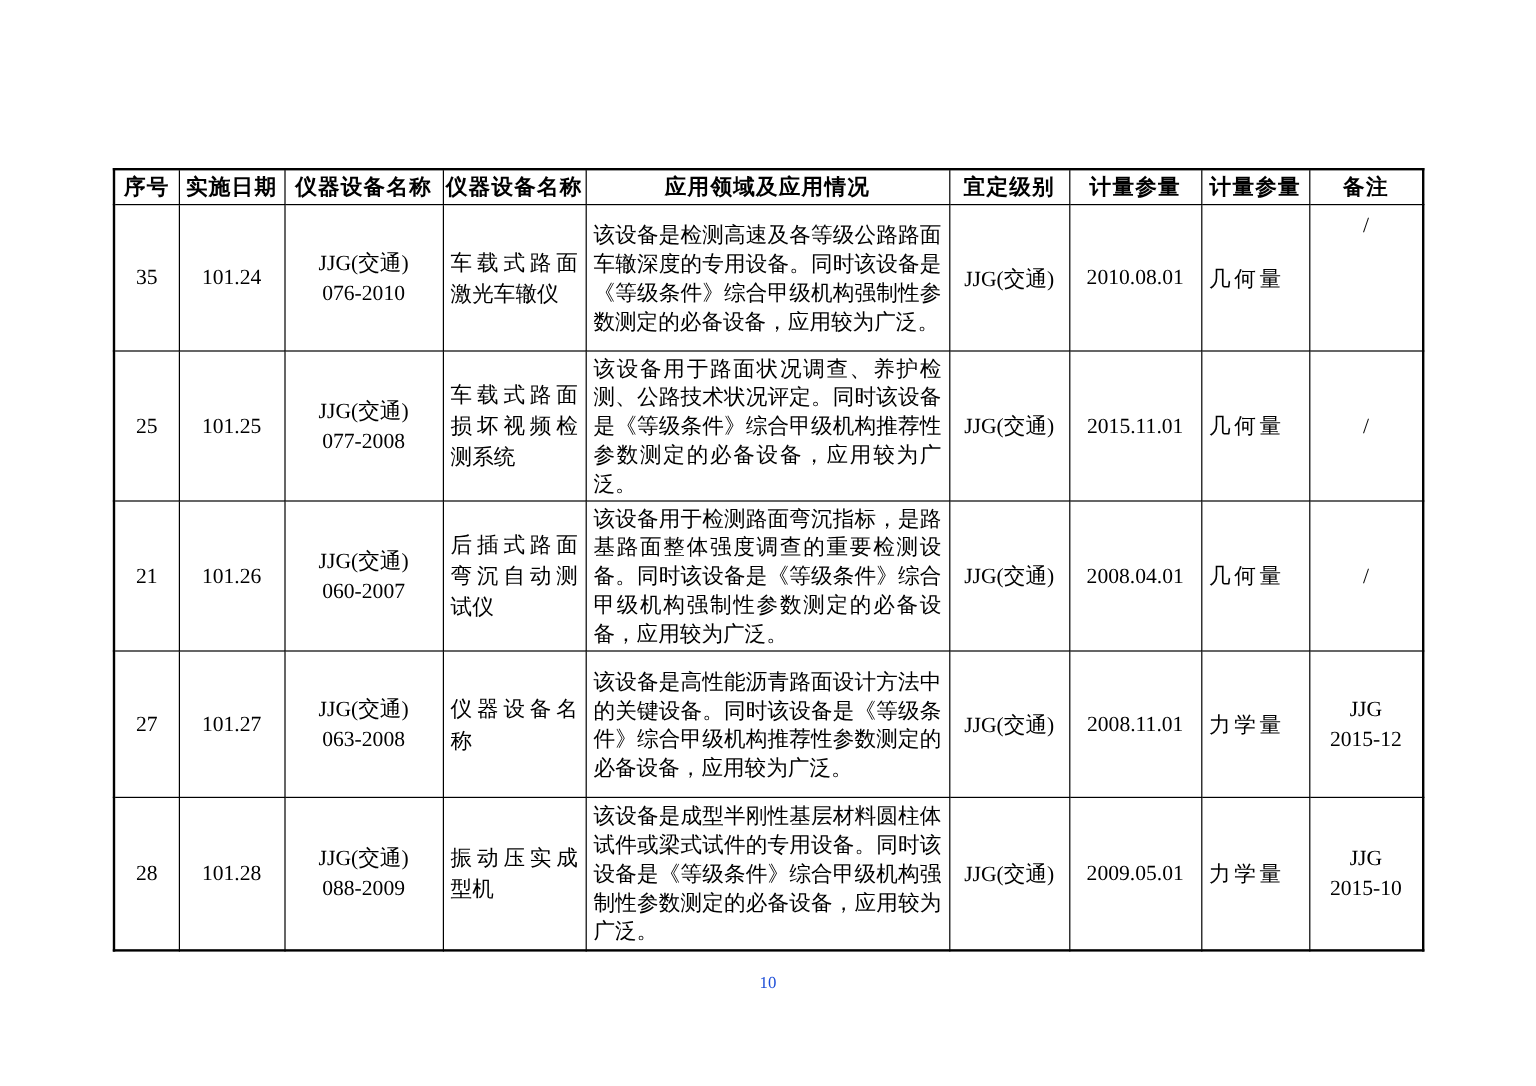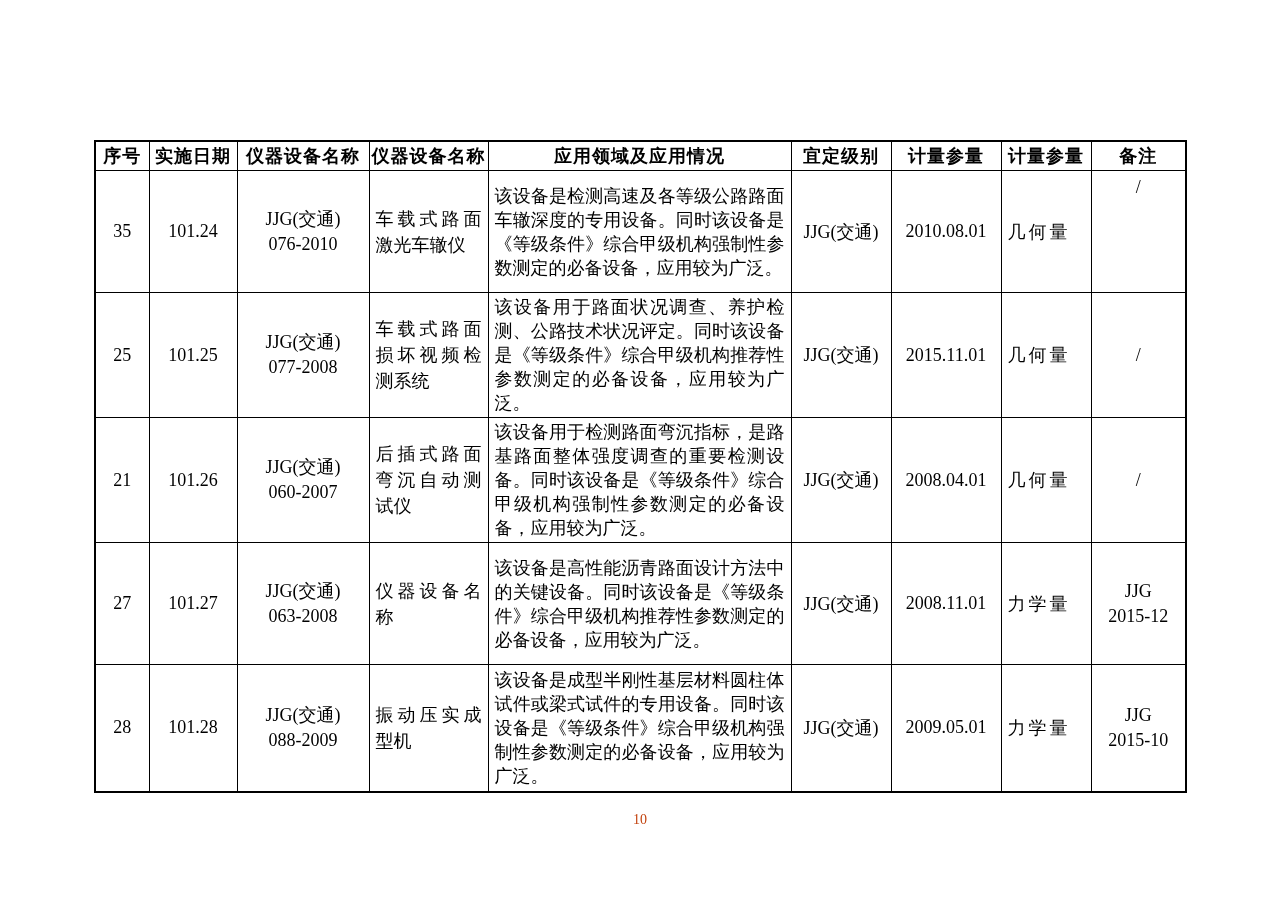--- a/index.html
+++ b/index.html
@@ -56,21 +56,21 @@
   .c-spec div { line-height: 25px; }
   .c-remark div { line-height: 25px; }
   .c-remark.top { vertical-align: top; padding-top: 4px; }
   .page-num {
     position: absolute;
     left: 0;
     right: 0;
     top: 812px;
     text-align: center;
     font-size: 14px;
-    color: #c2410c;
+    color: #1d4ed8;
   }
 </style>
 </head>
 <body>
 
 <div class="page">
   <div class="table-wrap">
     <table class="doc-table">
       <colgroup>
         <col style="width:54px">

